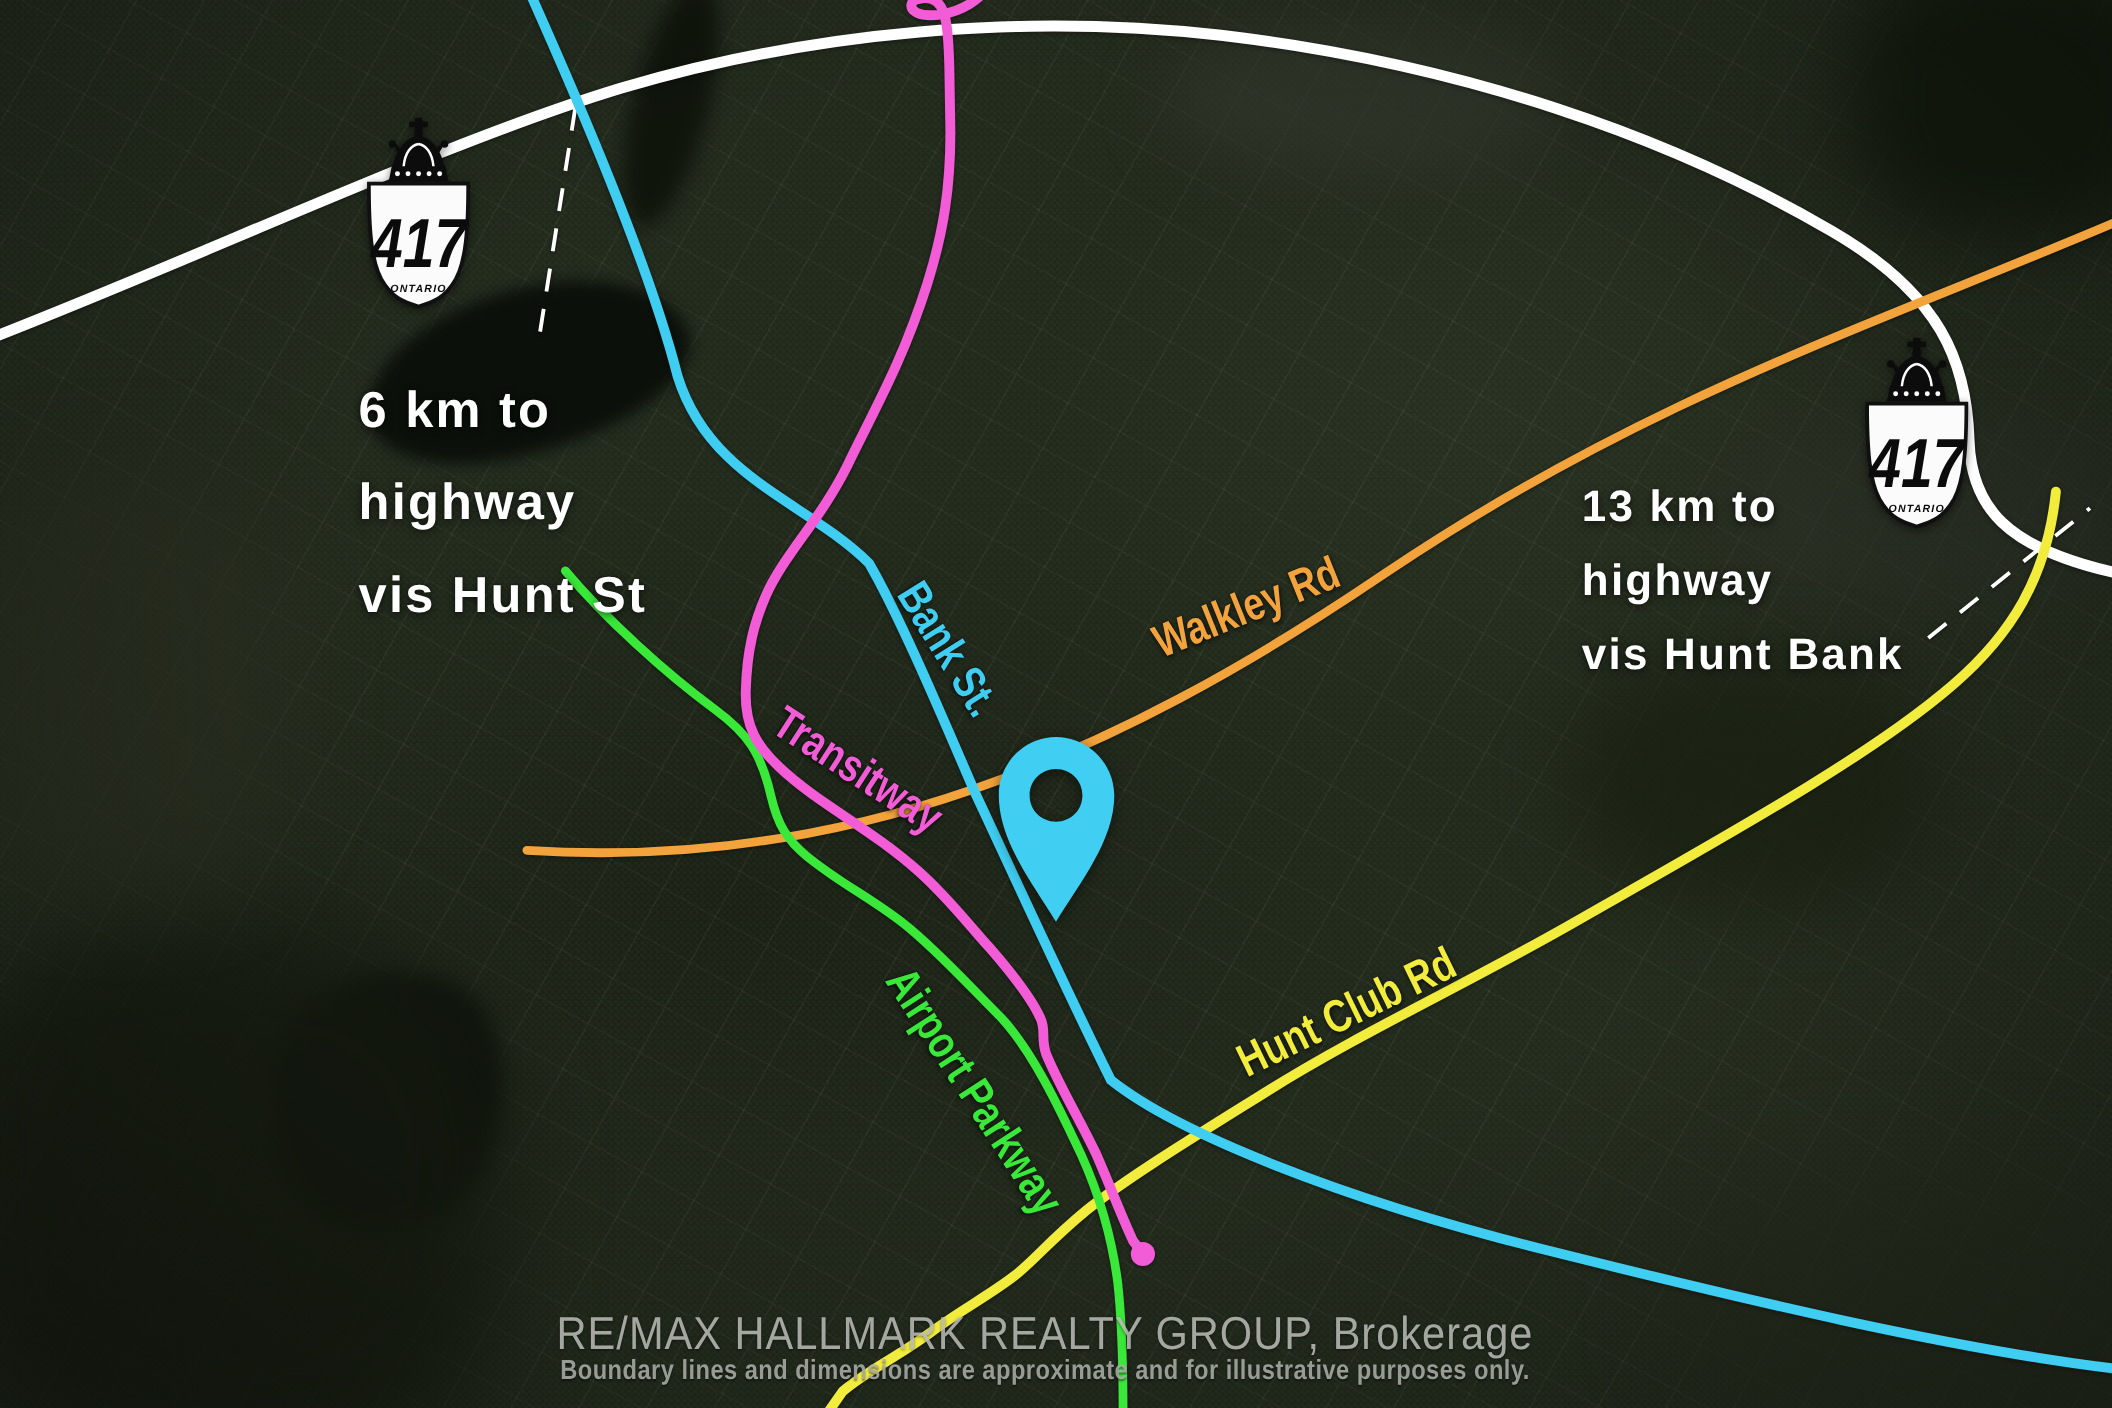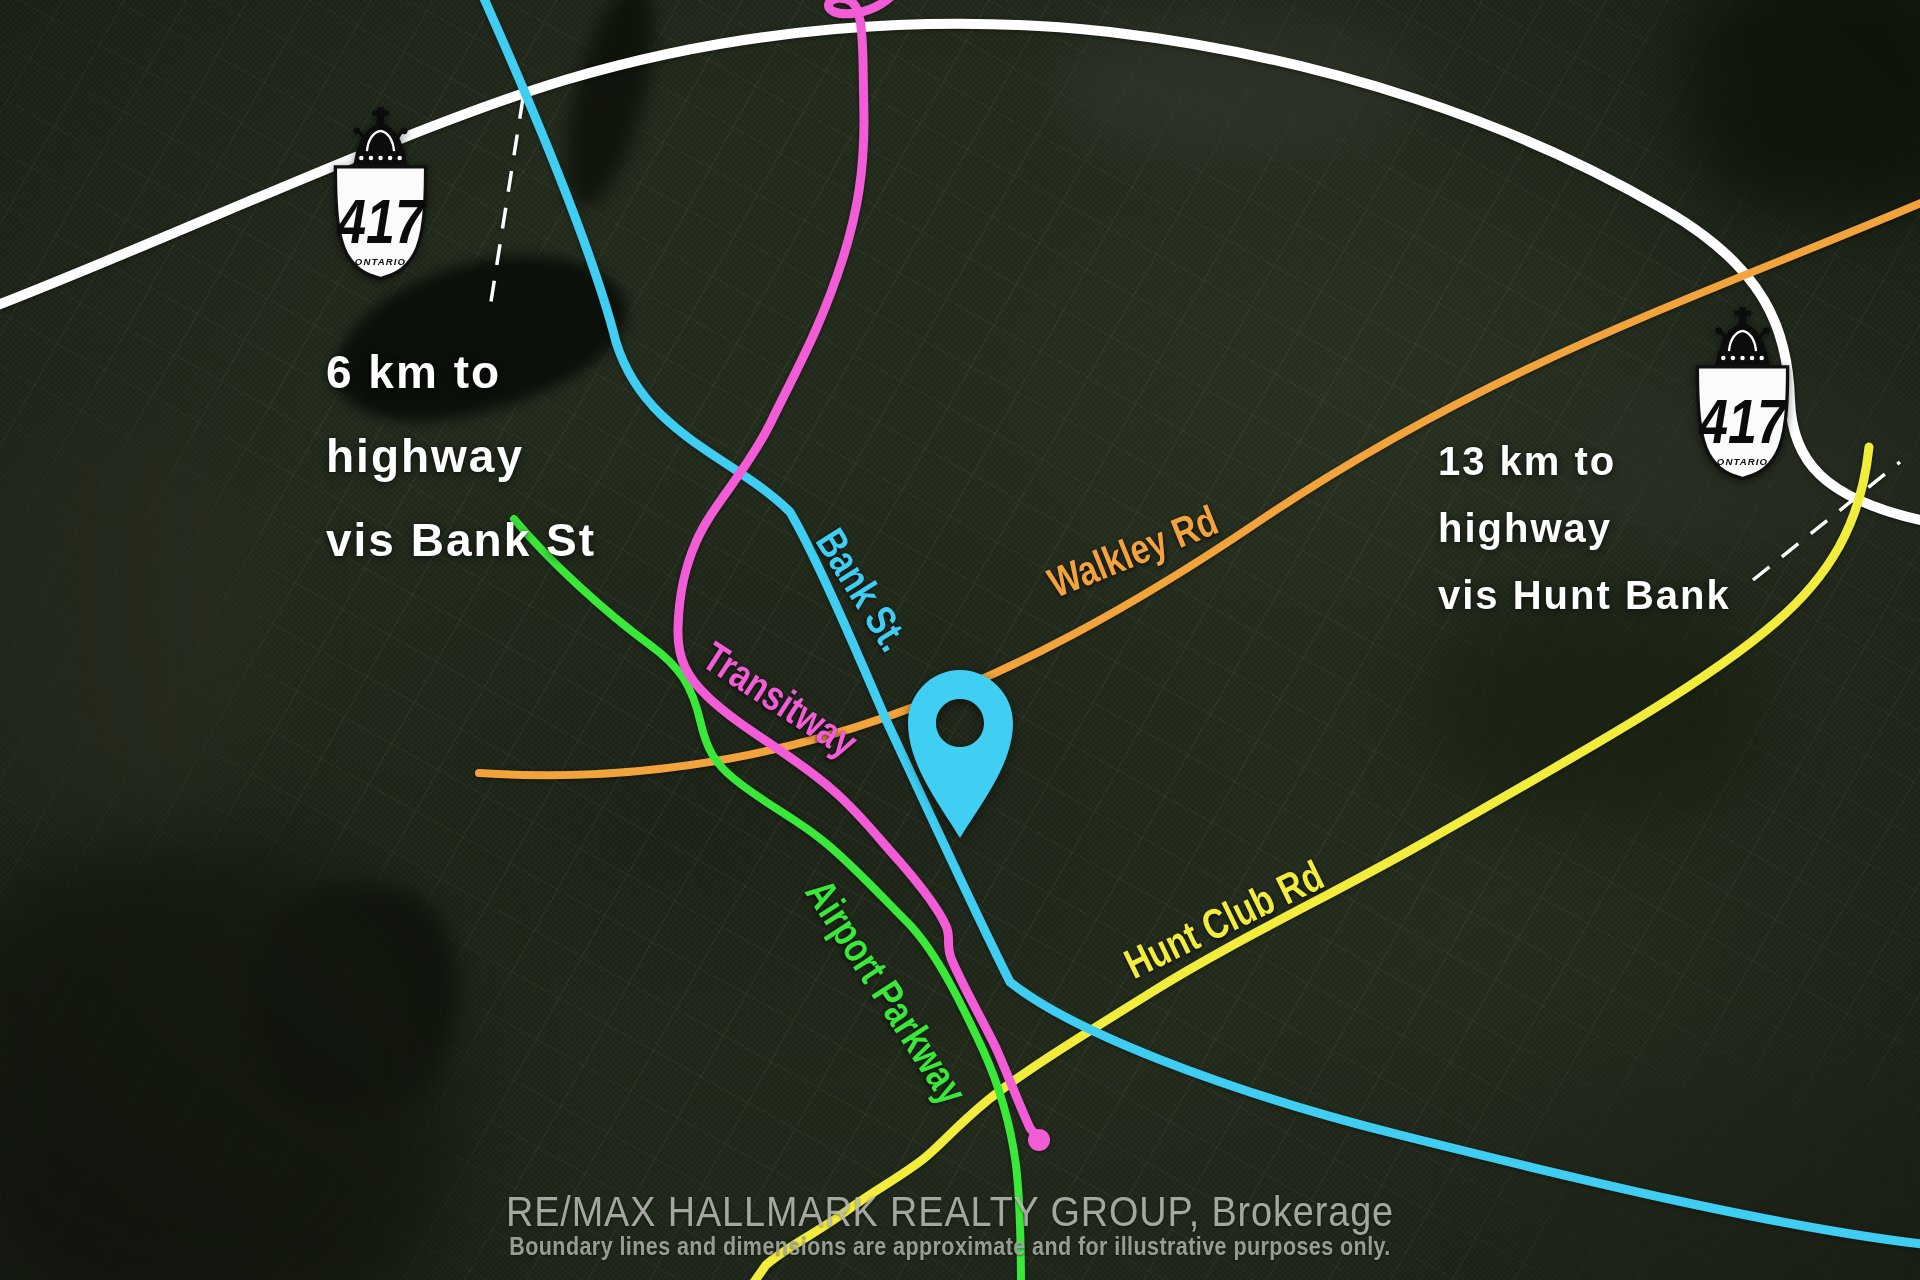--- a/index.html
+++ b/index.html
@@ -131,21 +131,21 @@
       </g>
       <path d="M10,54 L90,54 C90,92 88,116 80,131 C71,147 60,150 50,153 C40,150 29,147 20,131 C12,116 10,92 10,54 Z" fill="#fbfbfb" stroke="#101010" stroke-width="3"></path>
       <text transform="translate(50,121) scale(0.82,1)" text-anchor="middle" font-family="Liberation Sans, sans-serif" font-size="56" font-weight="700" fill="#0b0b0b">417</text>
       <text x="50" y="141" text-anchor="middle" font-family="Liberation Sans, sans-serif" font-size="8.5" font-weight="700" letter-spacing="1" fill="#0b0b0b">ONTARIO</text>
     </svg>
   </div>
 
   <div class="info-text info-left">
     <div>6 km to</div>
     <div>highway</div>
-    <div>vis Bank St</div>
+    <div>vis Hunt St</div>
   </div>
   <div class="info-text info-right">
     <div>13 km to</div>
     <div>highway</div>
     <div>vis Hunt Bank</div>
   </div>
 
   <svg class="pin" width="140" height="200" viewBox="890 655 140 200">
     <path fill="#41CEF3" fill-rule="evenodd" d="M960,838 C938,802 908,764 908,723 C908,694 931,670 960,670 C989,670 1013,694 1013,723 C1013,764 982,802 960,838 Z
          M960,699 C946.5,699 936,709.5 936,723 C936,736.5 946.5,747 960,747 C973.5,747 984,736.5 984,723 C984,709.5 973.5,699 960,699 Z"></path>

